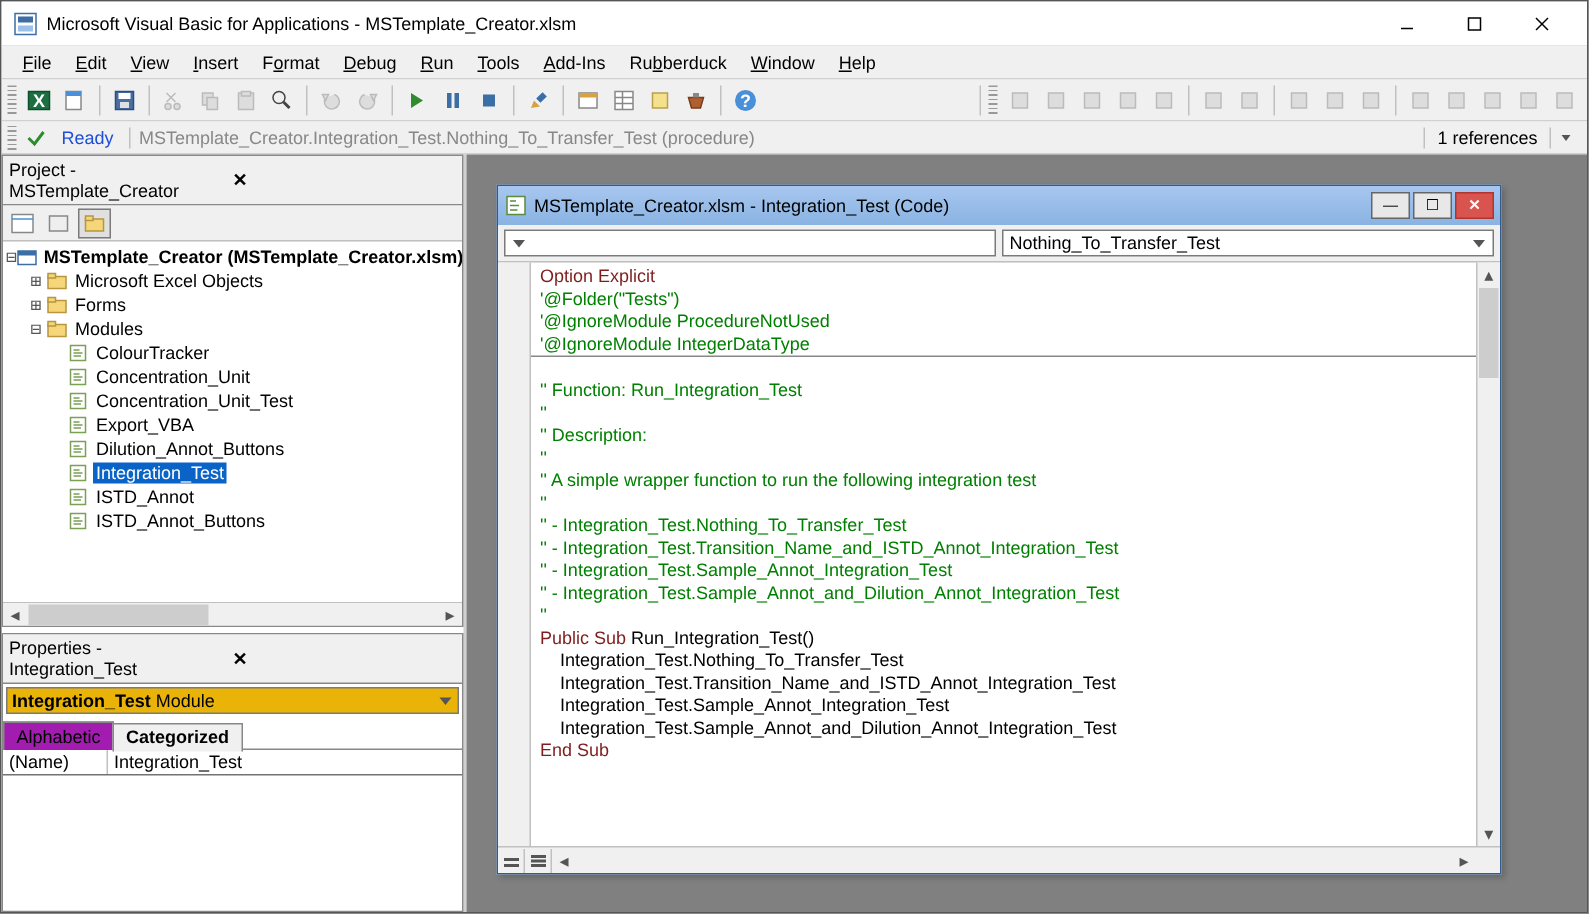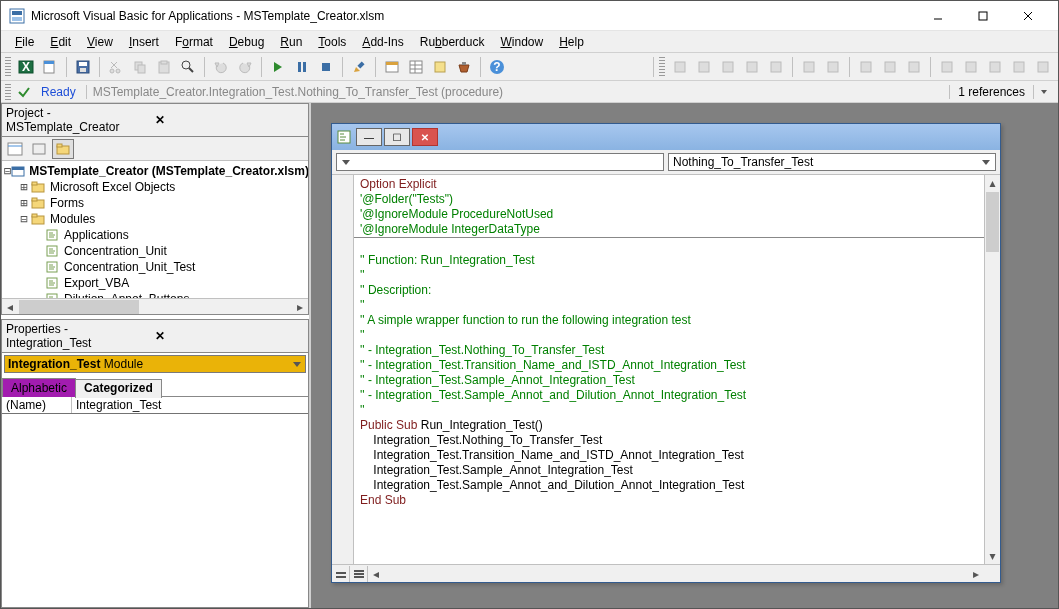--- a/index.html
+++ b/index.html
@@ -35,21 +35,21 @@
 .main { display: flex; height: calc(609px - 30px - 22px - 28px - 22px - 2px); }
 .leftcol { width: 310px; display: flex; flex-direction: column; border-right: 2px solid #d0d0d0; }
 
 
 .panel { border: 1px solid #888; display: flex; flex-direction: column; }
 .panel-title { background: #f0f0f0; padding: 2px 4px; display: flex; align-items: center; border-bottom: 1px solid #888; }
 .panel-title span { flex: 1; }
 .panel-title .close { font-family: Arial; font-weight: bold; cursor: pointer; }
 
 
-.project-panel { height: 212px; }
+.project-panel { height: 315px; }
 .project-toolbar { height: 24px; background: #f0f0f0; display: flex; align-items: center; padding: 2px; gap: 2px; border-bottom: 1px solid #c0c0c0; }
 .project-toolbar .btn { width: 22px; height: 20px; display: flex; align-items: center; justify-content: center; border: 1px solid transparent; }
 .project-toolbar .btn.pressed { border: 1px solid #7a7a7a; background: #e0e0e0; }
 .tree { flex: 1; background: #fff; overflow: auto; padding: 2px; font-size: 12px; }
 .tree-row { display: flex; align-items: center; height: 16px; white-space: nowrap; }
 .ind { display: inline-block; width: 14px; }
 .twisty { width: 12px; display: inline-block; text-align: center; font-family: monospace; color: #555; cursor: pointer; }
 .treeicon { width: 16px; height: 14px; display: inline-flex; align-items: center; justify-content: center; margin-right: 2px; }
 .tree-row .label { padding: 0 2px; }
 .tree-row.selected .label { background: #0a64c8; color: #fff; }
@@ -441,21 +441,21 @@
           <div class="tree-row">
             <span class="ind"></span>
             <span class="ind"></span>
             <span class="twisty"></span>
             <span class="treeicon">
               <svg width="14" height="12">
                 <rect x="2" y="1" width="10" height="10" fill="#fff" stroke="#7aa055"></rect>
                 <path d="M4 4h4M4 6h6M4 8h5" stroke="#7aa055"></path>
               </svg>
             </span>
-            <span class="label">Applications</span>
+            <span class="label">ColourTracker</span>
           </div>
           <div class="tree-row">
             <span class="ind"></span>
             <span class="ind"></span>
             <span class="twisty"></span>
             <span class="treeicon">
               <svg width="14" height="12">
                 <rect x="2" y="1" width="10" height="10" fill="#fff" stroke="#7aa055"></rect>
                 <path d="M4 4h4M4 6h6M4 8h5" stroke="#7aa055"></path>
               </svg>
@@ -567,20 +567,21 @@
     </div>
   </div>
 
   <div class="mdi">
     <div class="childwin">
       <div class="ctitle">
         <svg width="16" height="16">
             <rect x="2" y="2" width="12" height="12" fill="#fff" stroke="#5a8c3e"></rect>
             <path d="M4 5 L8 5 M4 8 L10 8 M4 11 L9 11" stroke="#5a8c3e"></path>
           </svg>
+        <span class="t">MSTemplate_Creator.xlsm - Integration_Test (Code)</span>
         <div class="cbtns">
           <div>—</div>
           <div>☐</div>
           <div class="x">✕</div>
         </div>
       </div>
       <div class="combos">
         <div class="combo">
           <svg width="10" height="10">
               <path d="M1 3 L9 3 L5 8 Z" fill="#555"></path>

